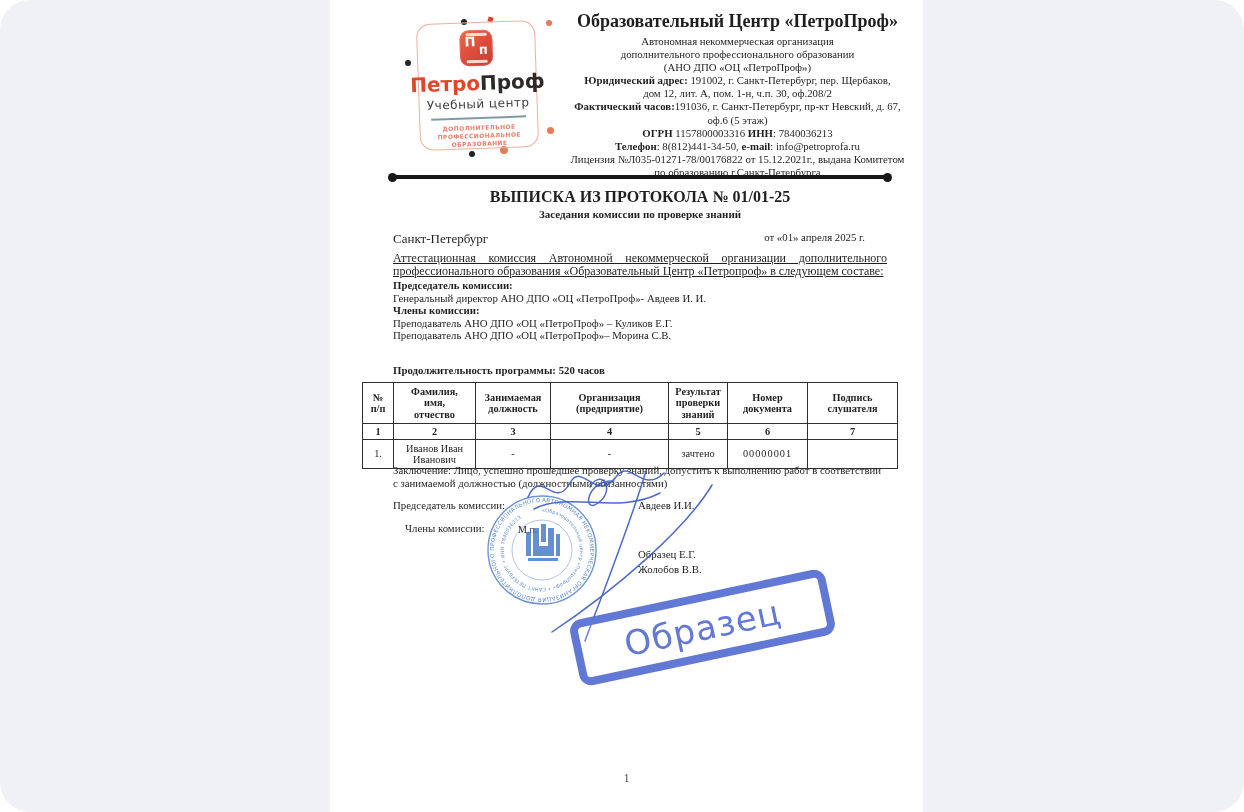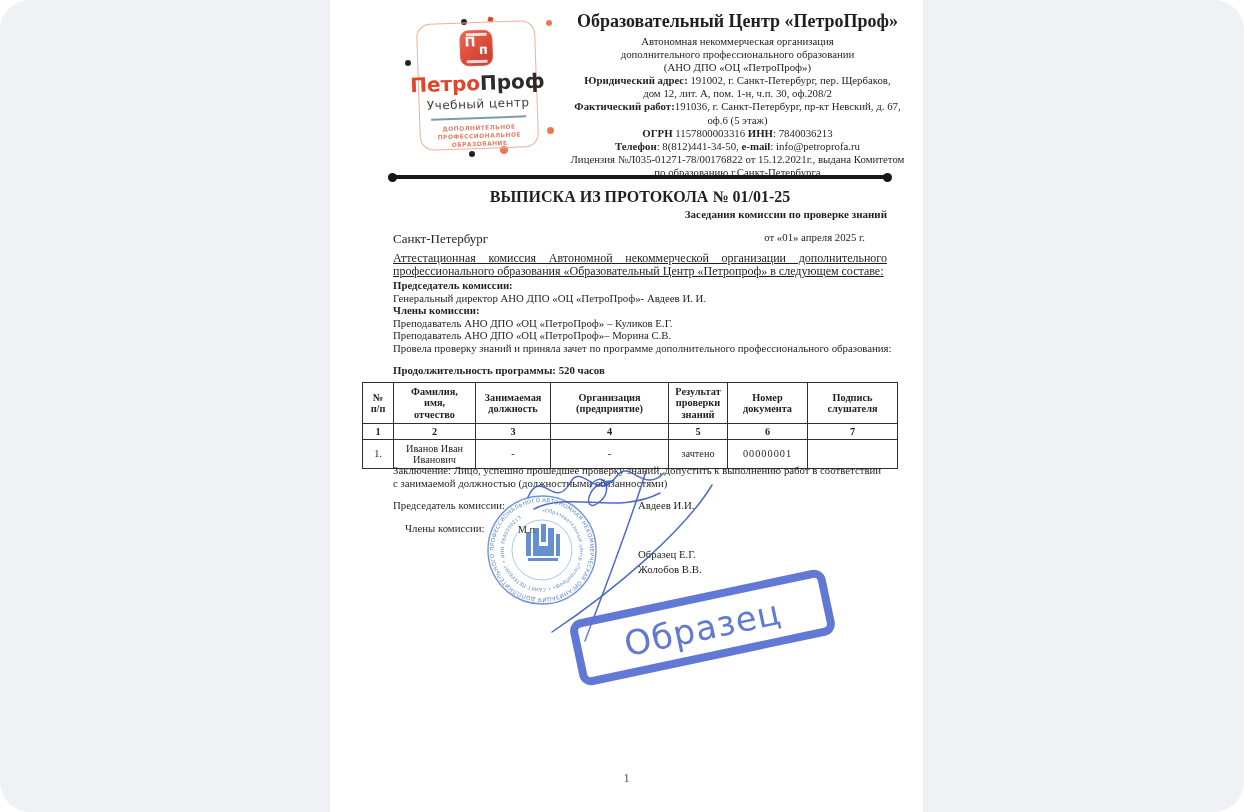--- a/index.html
+++ b/index.html
@@ -37,21 +37,21 @@
   .org-title{font-size:18px;font-weight:bold;white-space:nowrap;margin-bottom:3px;}
   .oline{font-size:10.8px;line-height:13.1px;white-space:nowrap;}
 
   
   .divider{position:absolute;left:63px;top:175px;width:494px;height:3.5px;background:#171717;}
   .divider .dd{position:absolute;top:-2.5px;width:9px;height:9px;border-radius:50%;background:#171717;}
   .divider .dd.l{left:-5px;} .divider .dd.r{right:-5px;}
 
   
   .doc-title{position:absolute;left:63px;top:188px;width:494px;text-align:center;font-size:16px;font-weight:bold;}
-  .doc-sub{position:absolute;left:63px;top:208px;width:494px;text-align:right;font-size:11px;font-weight:bold;}
+  .doc-sub{position:absolute;left:63px;top:208px;width:494px;text-align:center;font-size:11px;font-weight:bold;}
   .city{position:absolute;left:63px;top:231px;font-size:13px;}
   .date{position:absolute;right:58px;top:231px;font-size:10.8px;}
   .intro{position:absolute;left:63px;top:252px;width:494px;font-size:12px;line-height:13px;text-align:justify;text-decoration:underline;}
   .committee{position:absolute;left:63px;top:279px;width:500px;font-size:10.8px;line-height:12.6px;}
   .committee div{white-space:nowrap;}
   .duration{position:absolute;left:63px;top:364px;font-size:10.8px;white-space:nowrap;font-weight:bold;}
 
   table.results{position:absolute;left:32px;top:382px;border-collapse:collapse;table-layout:fixed;
                 font-size:10.3px;}
   table.results td{border:1px solid #2f2f2f;text-align:center;vertical-align:middle;padding:1px 2px;overflow:hidden;}
@@ -109,21 +109,21 @@
       </div>
     </div>
 
     <div class="org-info">
       <div class="org-title">Образовательный Центр «ПетроПроф»</div>
       <div class="oline"><b></b><span>Автономная некоммерческая организация</span></div>
       <div class="oline"><b></b><span>дополнительного профессионального образовании</span></div>
       <div class="oline"><b></b><span>(АНО ДПО «ОЦ «ПетроПроф»)</span></div>
       <div class="oline"><b>Юридический адрес:</b><span> 191002, г. Санкт-Петербург, пер. Щербаков,</span></div>
       <div class="oline"><b></b><span>дом 12, лит. А, пом. 1-н, ч.п. 30, оф.208/2</span></div>
-      <div class="oline"><b>Фактический работ:</b><span>191036, г. Санкт-Петербург, пр-кт Невский, д. 67,</span></div>
+      <div class="oline"><b>Фактический часов:</b><span>191036, г. Санкт-Петербург, пр-кт Невский, д. 67,</span></div>
       <div class="oline"><b></b><span>оф.6 (5 этаж)</span></div>
       <div class="oline"><b>ОГРН</b><span> 1157800003316 </span><b>ИНН</b><span>: 7840036213</span></div>
       <div class="oline"><b>Телефон</b><span>: 8(812)441-34-50, </span><b>e-mail</b><span>: info@petroprofa.ru</span></div>
       <div class="oline"><b></b><span>Лицензия №Л035-01271-78/00176822 от 15.12.2021г., выдана Комитетом</span></div>
       <div class="oline"><b></b><span>по образованию г.Санкт-Петербурга</span></div>
     </div>
 
     <div class="divider">
       <span class="dd l"></span>
       <span class="dd r"></span>
@@ -136,21 +136,20 @@
     <span class="date">от «01» апреля 2025 г.</span>
 
     <div class="intro">Аттестационная комиссия Автономной некоммерческой организации дополнительного профессионального образования «Образовательный Центр «Петропроф» в следующем составе:</div>
 
     <div class="committee">
       <div><b>Председатель комиссии:</b></div>
       <div>Генеральный директор АНО ДПО «ОЦ «ПетроПроф»- Авдеев И. И.</div>
       <div><b>Члены комиссии:</b></div>
       <div>Преподаватель АНО ДПО «ОЦ «ПетроПроф» – Куликов Е.Г.</div>
       <div>Преподаватель АНО ДПО «ОЦ «ПетроПроф»– Морина С.В.</div>
-      <div>Провела проверку знаний и приняла зачет по программе дополнительного профессионального образования:</div>
     </div>
 
     <div class="duration">Продолжительность программы: 520 часов</div>
 
     <table class="results">
       <colgroup>
         <col style="width:31px">
           <col style="width:82px">
           <col style="width:75px">
           <col style="width:118px">

